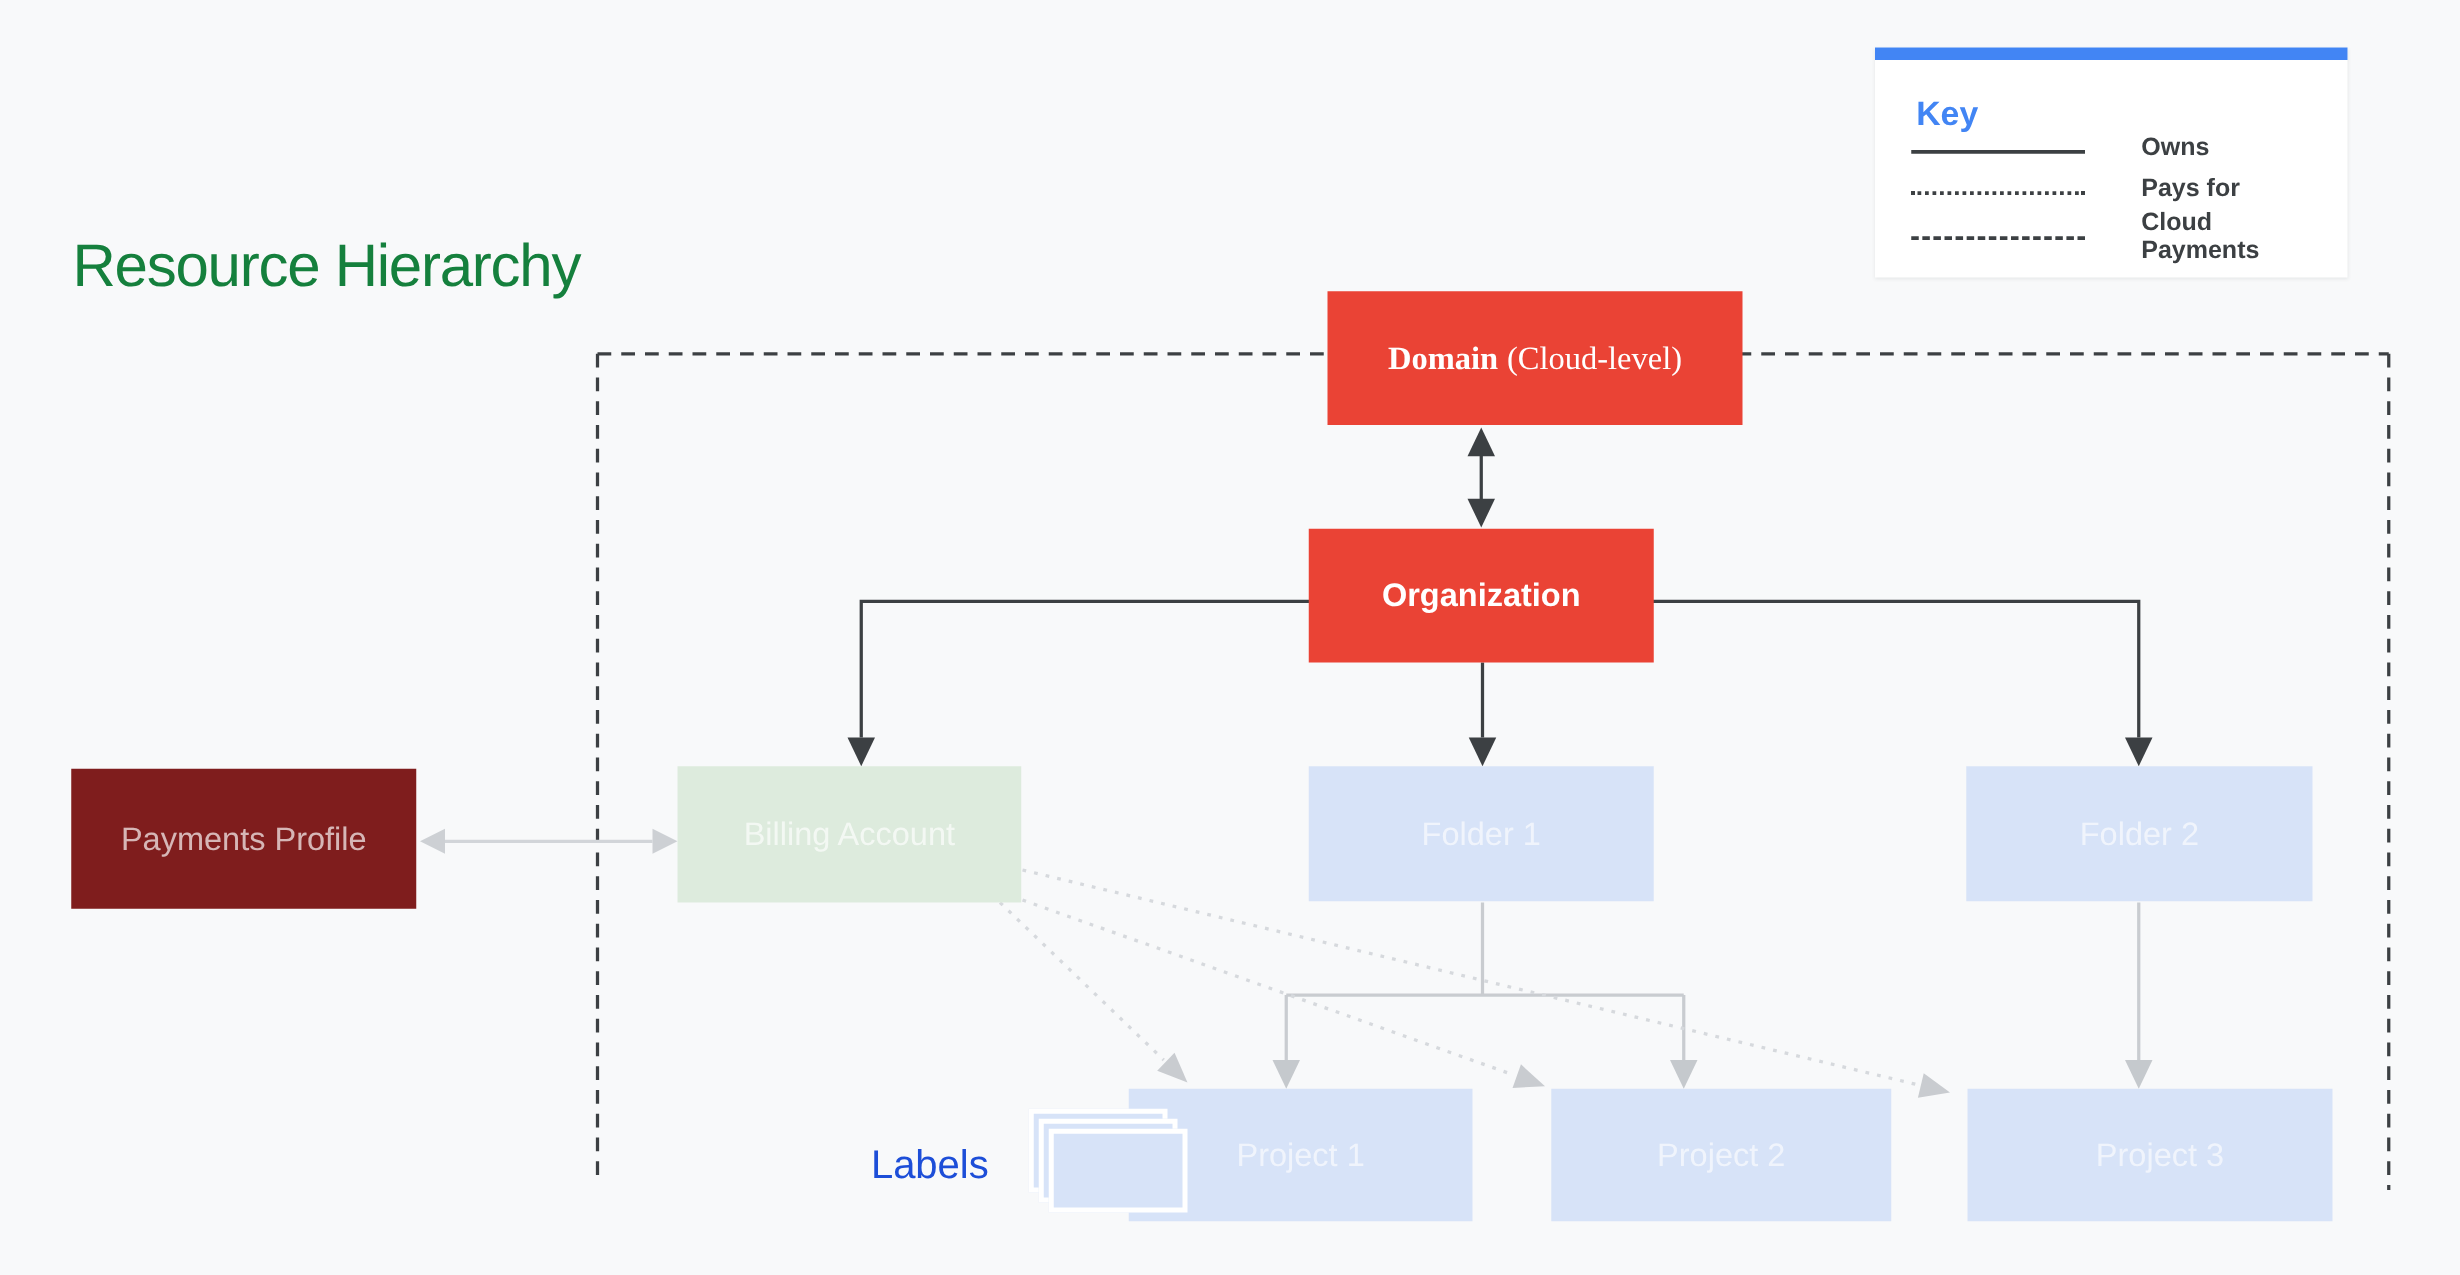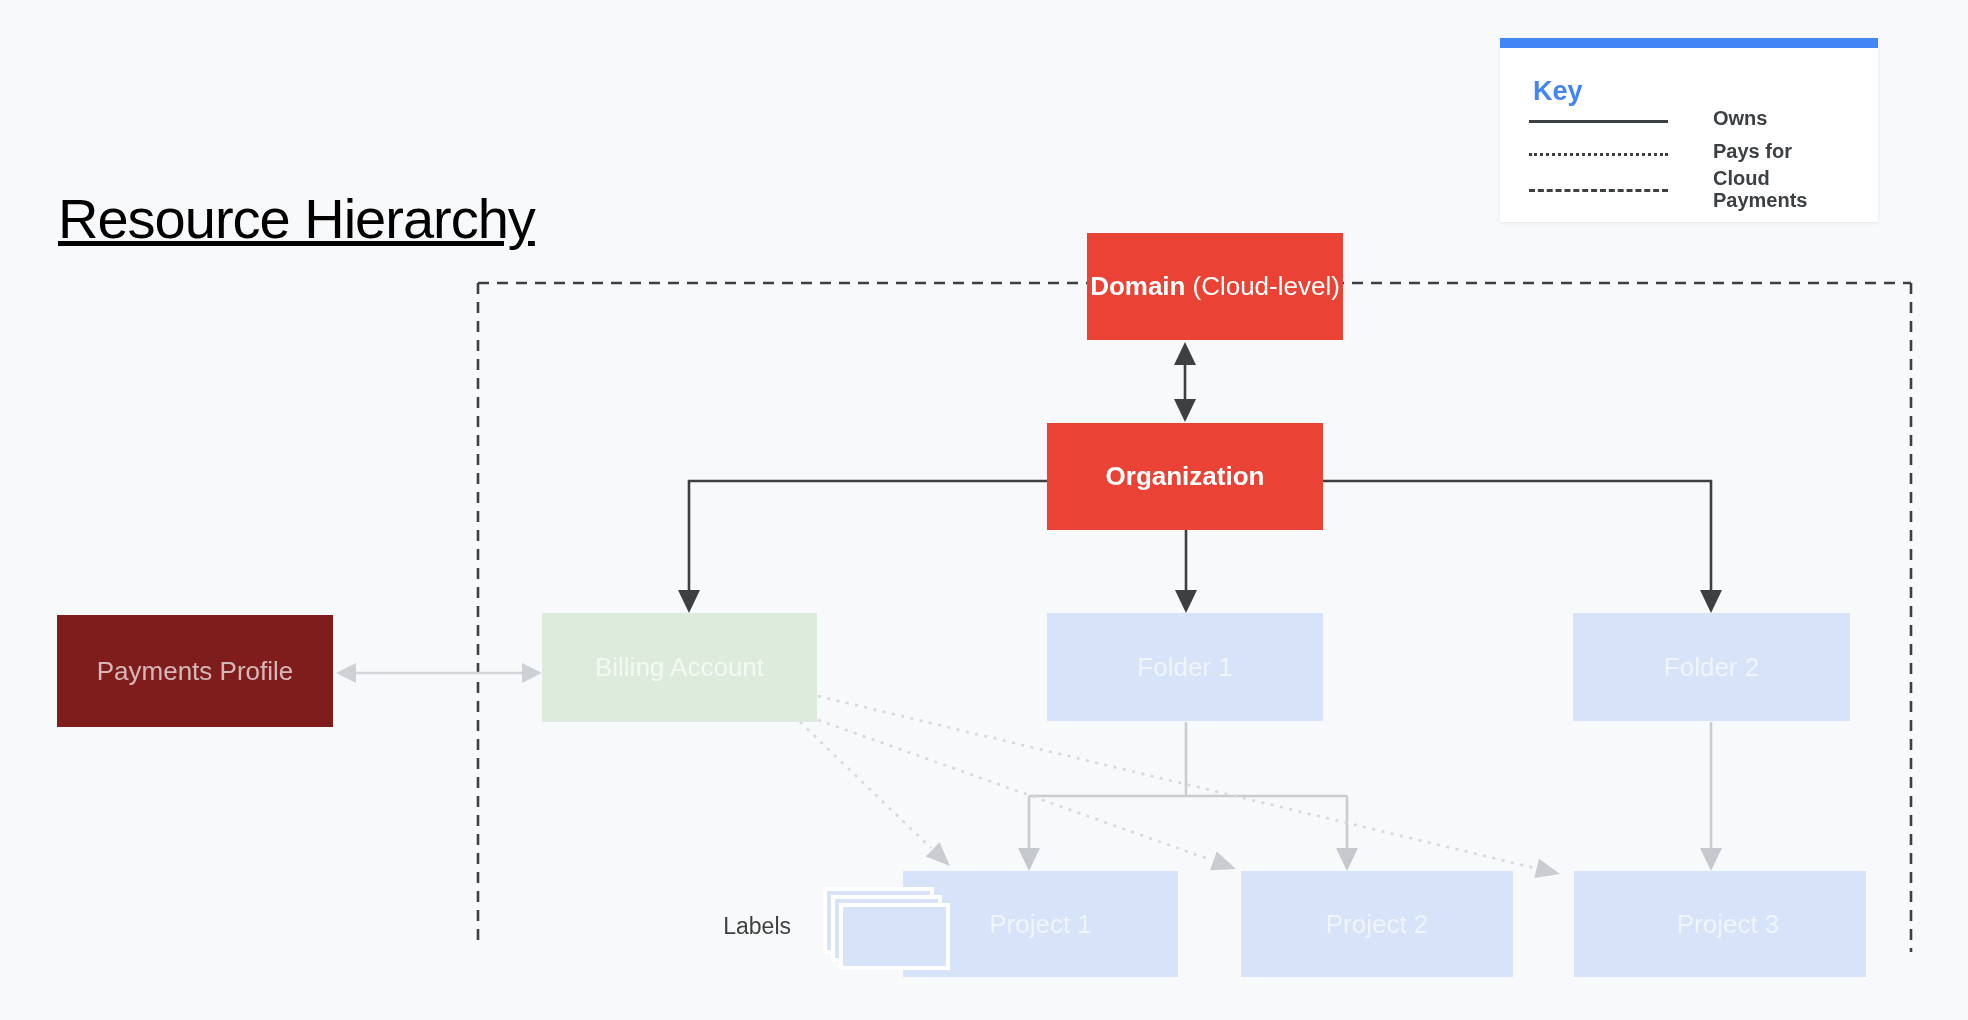--- a/index.html
+++ b/index.html
@@ -7,50 +7,50 @@
     width:1968px;height:1020px;
     background:#F8F9FA;
     font-family:"Liberation Sans", sans-serif;
     overflow:hidden;
   }
   .canvas{position:relative;width:1968px;height:1020px;background:#F8F9FA;}
   svg.lines{position:absolute;left:0;top:0;z-index:1;}
 
   .page-title{
     position:absolute;left:58px;top:186px;z-index:2;
-    font-size:56px;color:#000000;letter-spacing:-1px;text-decoration:underline;
+    font-size:48px;color:#15803d;letter-spacing:-1px;
   }
 
   
   .node{
     position:absolute;z-index:2;
     display:flex;align-items:center;justify-content:center;
     font-size:26px;white-space:nowrap;
   }
   .node.red{background:#EA4335;color:#FFFFFF;}
   .node.blue{background:#D7E3F8;color:rgba(255,255,255,0.62);}
   .node.green{background:#DDEBDD;color:rgba(255,255,255,0.66);}
   .node.cream{background:#7f1d1d;color:rgba(255,255,255,0.68);}
   .bold{font-weight:bold;}
   .sep{margin-left:7px;}
 
-  #domain{left:1087px;top:233px;width:256px;height:107px;}
+  #domain{left:1062px;top:233px;width:332px;height:107px;font-family:Liberation Serif, serif;}
   #organization{left:1047px;top:423px;width:276px;height:107px;font-weight:bold;justify-content:center;}
   #payments{left:57px;top:615px;width:276px;height:112px;}
   #billing{left:542px;top:613px;width:275px;height:109px;}
   #folder1{left:1047px;top:613px;width:276px;height:108px;}
   #folder2{left:1573px;top:613px;width:277px;height:108px;}
   #project1{left:903px;top:871px;width:275px;height:106px;}
   #project2{left:1241px;top:871px;width:272px;height:106px;}
   #project3{left:1574px;top:871px;width:276px;height:106px;padding-left:16px;}
 
   
   .labels-caption{
     position:absolute;left:660px;top:913px;width:131px;z-index:3;
-    font-size:23px;color:#404040;text-align:right;
+    font-size:32px;color:#1d4ed8;text-align:right;
   }
   .cards{position:absolute;left:823px;top:887px;width:127px;height:83px;z-index:3;}
   .card{
     position:absolute;width:111px;height:67px;box-sizing:border-box;
     background:#D7E3F8;border:4px solid #FFFFFF;
   }
   .card.back{left:0;top:0;}
   .card.mid{left:8px;top:8px;}
   .card.front{left:16px;top:16px;}
 

